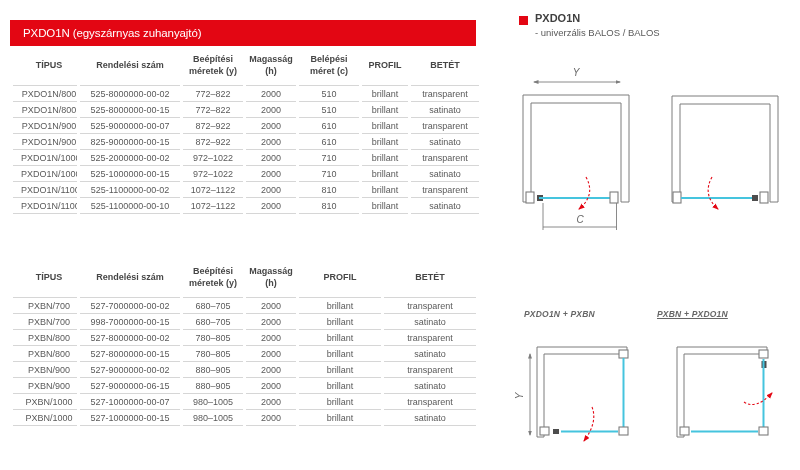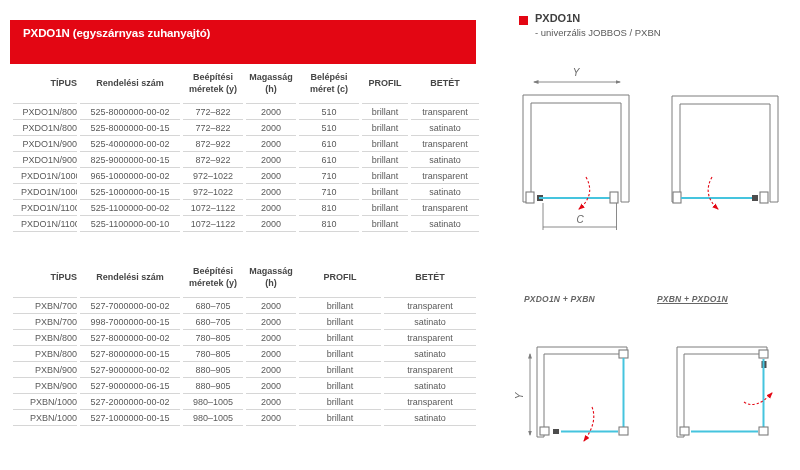--- a/index.html
+++ b/index.html
@@ -7,37 +7,37 @@
     --rule:#d6d6d6; --celltext:#5a5a5a; --headtext:#464646;
   }
   *{box-sizing:border-box;}
   body{margin:0;background:#fff;font-family:"Liberation Sans","DejaVu Sans",sans-serif;}
   .page{position:relative;width:800px;height:470px;background:#fff;overflow:hidden;}
 
   .block{position:absolute;left:10px;width:466px;}
   .block-1{top:20px;}
   .block-2{top:258px;}
 
-  .redbar{height:44px;background:var(--red);color:#fff;font-weight:bold;
+  .redbar{height:26px;background:var(--red);color:#fff;font-weight:normal;
           font-size:11.5px;line-height:26px;padding-left:13px;
           letter-spacing:-0.1px;white-space:nowrap;overflow:hidden;}
 
   table.spec{border-collapse:separate;border-spacing:3px 0;table-layout:fixed;width:100%;}
   .spec th{font-size:9px;font-weight:bold;color:var(--headtext);height:40px;
            vertical-align:middle;border-bottom:1px solid var(--rule);
            line-height:1.3;padding:0;text-align:center;white-space:nowrap;}
   .spec td{font-size:9px;color:var(--celltext);height:16px;
            border-bottom:1px solid var(--rule);text-align:center;padding:0;
            white-space:nowrap;overflow:hidden;}
-  .spec th:first-child,.spec td:first-child{text-align:right;padding-left:8px;}
+  .spec th:first-child,.spec td:first-child{text-align:center;padding-left:8px;}
 
   .bullet{position:absolute;left:519px;top:16px;width:9px;height:9px;background:var(--red);}
   .prod-code{position:absolute;left:535px;top:12px;font-size:11px;font-weight:bold;color:#3f3f3f;}
   .prod-note{position:absolute;left:535px;top:27px;font-size:9.5px;color:#5a5a5a;}
-  .combo-label{position:absolute;top:294px;font-size:8.5px;font-style:italic;
+  .combo-label{position:absolute;top:309px;font-size:8.5px;font-style:italic;
                font-weight:bold;color:#666;letter-spacing:0.2px;}
   #combo-left{left:524px;}
   #combo-right{left:657px;text-decoration:underline;}
 
   svg.diagram{position:absolute;}
   #svg-top{left:512px;top:55px;}
   #svg-bottom{left:512px;top:330px;}
 
   .dim-label{font-size:10px;font-style:italic;fill:#666;font-family:"Liberation Sans","DejaVu Sans",sans-serif;}
   .wall{fill:#fff;stroke:var(--line);stroke-width:1;}
@@ -108,39 +108,39 @@
             <td>PXDO1N/800</td>
             <td>525-8000000-00-15</td>
             <td>772–822</td>
             <td>2000</td>
             <td>510</td>
             <td>brillant</td>
             <td>satinato</td>
           </tr>
           <tr>
             <td>PXDO1N/900</td>
-            <td>525-4000000-00-02</td>
+            <td>525-9000000-00-07</td>
             <td>872–922</td>
             <td>2000</td>
             <td>610</td>
             <td>brillant</td>
             <td>transparent</td>
           </tr>
           <tr>
             <td>PXDO1N/900</td>
             <td>825-9000000-00-15</td>
             <td>872–922</td>
             <td>2000</td>
             <td>610</td>
             <td>brillant</td>
             <td>satinato</td>
           </tr>
           <tr>
             <td>PXDO1N/1000</td>
-            <td>965-1000000-00-02</td>
+            <td>525-2000000-00-02</td>
             <td>972–1022</td>
             <td>2000</td>
             <td>710</td>
             <td>brillant</td>
             <td>transparent</td>
           </tr>
           <tr>
             <td>PXDO1N/1000</td>
             <td>525-1000000-00-15</td>
             <td>972–1022</td>
@@ -249,41 +249,41 @@
           <tr>
             <td>PXBN/900</td>
             <td>527-9000000-06-15</td>
             <td>880–905</td>
             <td>2000</td>
             <td>brillant</td>
             <td>satinato</td>
           </tr>
           <tr>
             <td>PXBN/1000</td>
-            <td>527-2000000-00-02</td>
+            <td>527-1000000-00-07</td>
             <td>980–1005</td>
             <td>2000</td>
             <td>brillant</td>
             <td>transparent</td>
           </tr>
           <tr>
             <td>PXBN/1000</td>
             <td>527-1000000-00-15</td>
             <td>980–1005</td>
             <td>2000</td>
             <td>brillant</td>
             <td>satinato</td>
           </tr>
         </tbody>
     </table>
   </section>
 
   <div class="bullet"></div>
   <div class="prod-code">PXDO1N</div>
-  <div class="prod-note">- univerzális JOBBOS / PXBN</div>
+  <div class="prod-note">- univerzális BALOS / BALOS</div>
 
   <svg id="svg-top" class="diagram" width="280" height="195" viewBox="0 0 280 195">
     <defs>
       <marker id="mk-red" markerWidth="8" markerHeight="8" refX="5.5" refY="2.5" orient="auto-start-reverse" markerUnits="userSpaceOnUse">
         <path d="M0,0 L6.5,2.5 L0,5 Z" style="fill:var(--red)"></path>
       </marker>
       <marker id="mk-gray" markerWidth="7" markerHeight="7" refX="4.5" refY="2" orient="auto-start-reverse" markerUnits="userSpaceOnUse">
         <path d="M0,0 L5.5,2 L0,4 Z" style="fill:var(--line)"></path>
       </marker>
     </defs>

